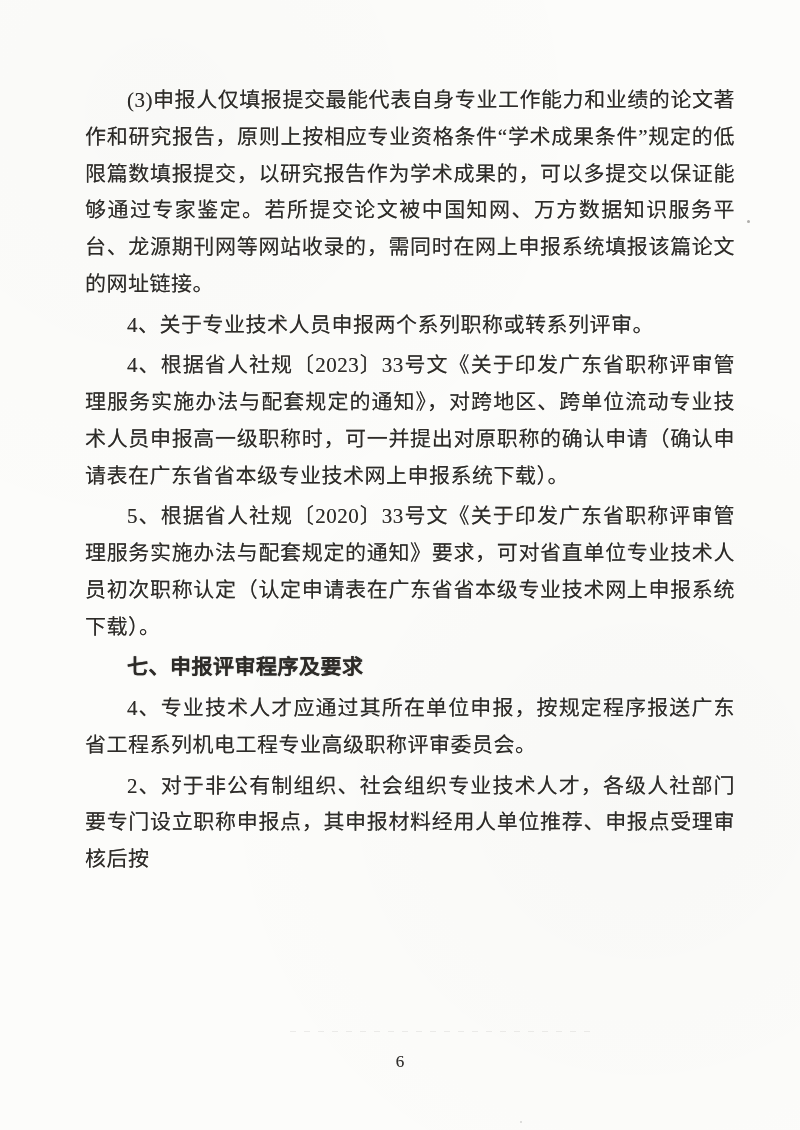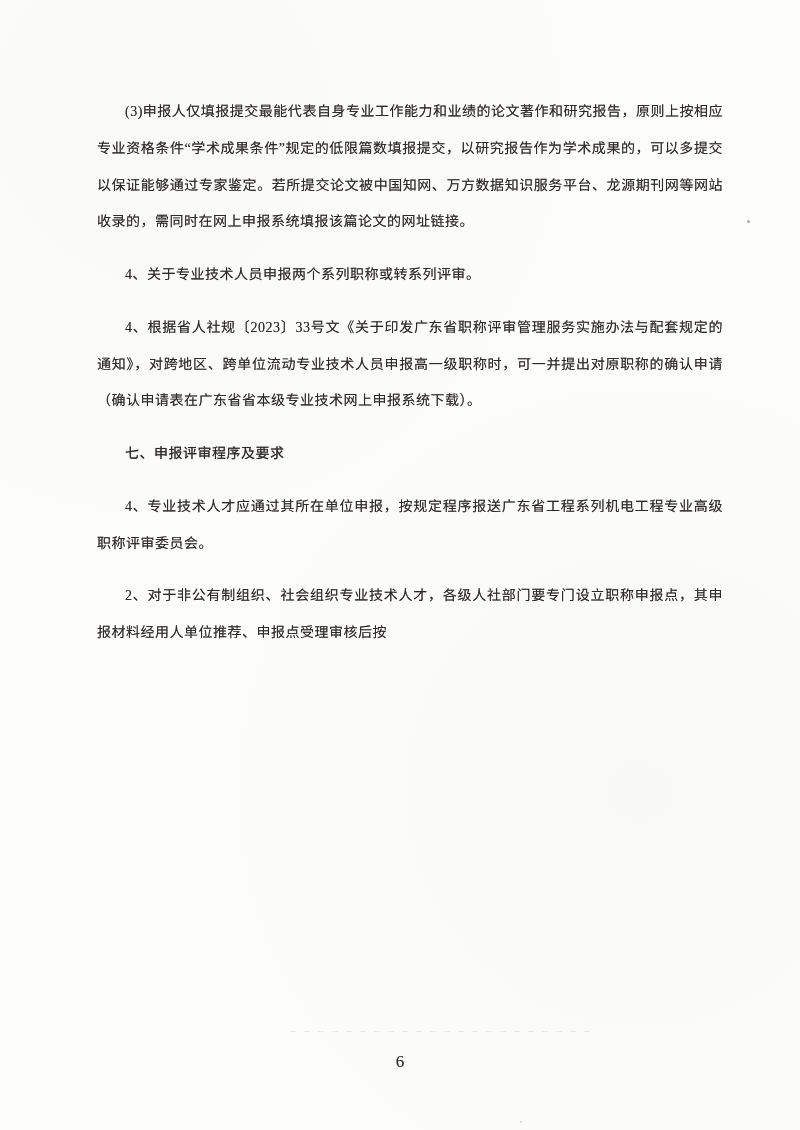--- a/index.html
+++ b/index.html
@@ -23,32 +23,32 @@
       #fcfcfa;
   }
   .content {
     position: absolute;
     left: 81px;
     top: 78px;
     width: 658px;
     color: #2d2b28;
   }
   .para {
-    margin: 16px;
-    font-size: 14px;
+    margin: 4px;
+    font-size: 21px;
     line-height: 36.75px;
     text-align: justify;
     text-justify: inter-ideograph;
     text-indent: 2em;
     letter-spacing: 0.5px;
     text-shadow: 0 0 0.6px rgba(45,43,40,0.55);
     word-break: break-all;
   }
   .para.heading {
-    font-weight: 400;
+    font-weight: 700;
     text-shadow: 0 0 0.8px rgba(30,28,25,0.8);
   }
   .page-number {
     position: absolute;
     left: 0;
     top: 1052px;
     width: 800px;
     text-align: center;
     font-size: 17px;
     color: #333130;
@@ -74,20 +74,21 @@
   }
 </style>
 </head>
 <body>
 
 <div class="page">
   <div class="content">
     <p class="para">(3)申报人仅填报提交最能代表自身专业工作能力和业绩的论文著作和研究报告，原则上按相应专业资格条件“学术成果条件”规定的低限篇数填报提交，以研究报告作为学术成果的，可以多提交以保证能够通过专家鉴定。若所提交论文被中国知网、万方数据知识服务平台、龙源期刊网等网站收录的，需同时在网上申报系统填报该篇论文的网址链接。</p>
     <p class="para">4、关于专业技术人员申报两个系列职称或转系列评审。</p>
     <p class="para">4、根据省人社规〔2023〕33号文《关于印发广东省职称评审管理服务实施办法与配套规定的通知》，对跨地区、跨单位流动专业技术人员申报高一级职称时，可一并提出对原职称的确认申请（确认申请表在广东省省本级专业技术网上申报系统下载）。</p>
+    <p class="para">5、根据省人社规〔2020〕33号文《关于印发广东省职称评审管理服务实施办法与配套规定的通知》要求，可对省直单位专业技术人员初次职称认定（认定申请表在广东省省本级专业技术网上申报系统下载）。</p>
     <p class="para heading">七、申报评审程序及要求</p>
     <p class="para">4、专业技术人才应通过其所在单位申报，按规定程序报送广东省工程系列机电工程专业高级职称评审委员会。</p>
     <p class="para">2、对于非公有制组织、社会组织专业技术人才，各级人社部门要专门设立职称申报点，其申报材料经用人单位推荐、申报点受理审核后按</p>
   </div>
 
   <div class="page-number">6</div>
 
   <div class="speck speck-1"></div>
   <div class="speck speck-2"></div>
   <div class="scan-streak"></div>

